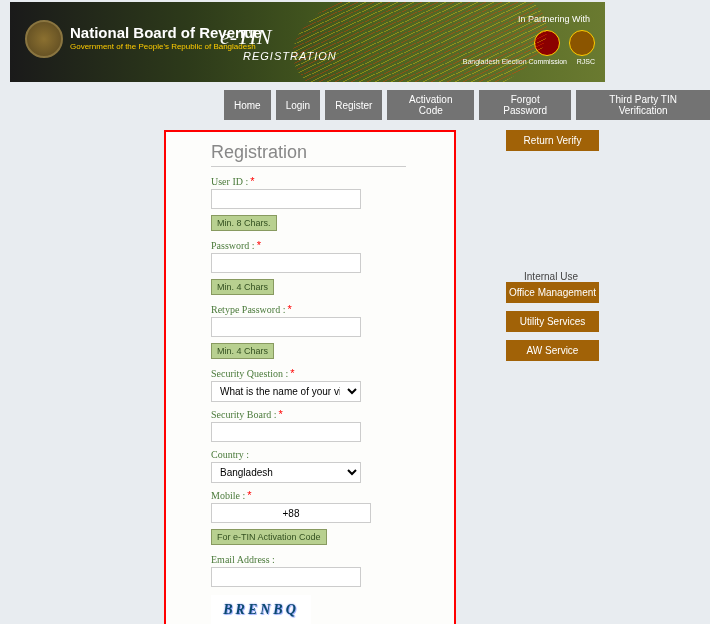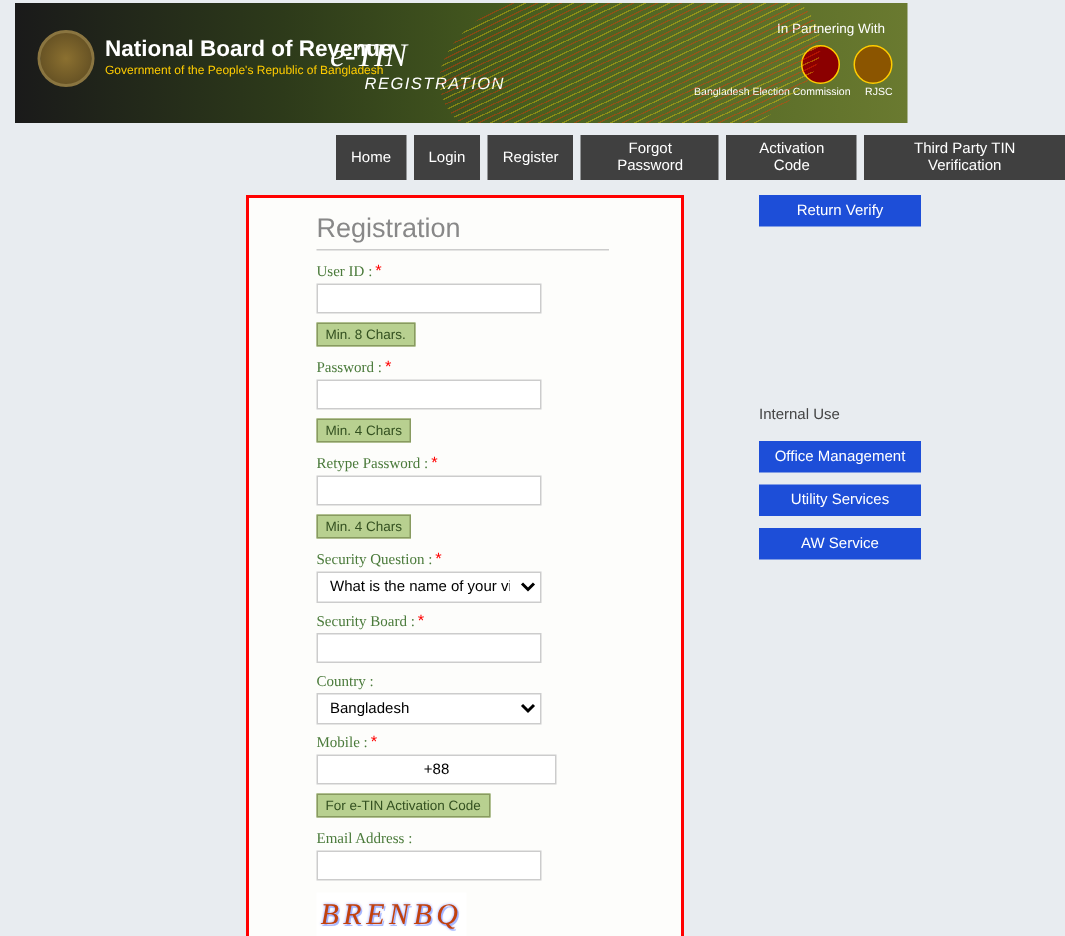--- a/index.html
+++ b/index.html
@@ -125,21 +125,21 @@
       border-radius: 50%;
     }
     .nav {
       margin-top: 8px;
       margin-left: 224px;
       display: flex;
       gap: 5px;
       margin-bottom: 10px;
     }
     .nav-btn {
-      background: #404040;
+      background: #737373;
       color: #fff;
       padding: 4px 10px;
       font-size: 10px;
       border: none;
       cursor: pointer;
       text-align: center;
     }
     .main-area {
       display: flex;
       align-items: flex-start;
@@ -206,49 +206,50 @@
     .captcha {
       width: 100px;
       height: 30px;
       background: #fff;
       border: none;
       margin-top: 8px;
       margin-bottom: 5px;
       display: flex;
       align-items: center;
       justify-content: center;
-      color: #c2410c;
+      color: #0c4a6e;
       font-family: Georgia, serif;
-      font-size: 20px;
-      font-weight: normal;
+      font-size: 14px;
+      font-weight: bold;
       font-style: italic;
       letter-spacing: 3px;
       text-shadow: 0 0 2px #8090ff, 1px 1px 0 #b0c0ff;
     }
     .right-col {
       margin-left: 50px;
       width: 90px;
     }
     .right-btn {
       display: block;
-      background: #1d4ed8;
+      background: #a16207;
       color: #fff;
       border: none;
       font-size: 10px;
       padding: 5px 0;
-      width: 108px;
+      width: 93px;
       margin-bottom: 8px;
       text-align: center;
       cursor: pointer;
     }
     .internal-label {
       color: #444;
       font-size: 10px;
+      text-align: center;
       margin-top: 120px;
-      margin-bottom: 12px;
+      margin-bottom: 0;
     }
   </style>
 </head>
 <body>
 
 <div class="banner">
   <div class="banner-logo"></div>
   <div class="banner-title">National Board of Revenue</div>
   <div class="banner-subtitle">Government of the People's Republic of Bangladesh</div>
   <div class="banner-etin">e-TIN</div>
@@ -257,22 +258,22 @@
   <div class="banner-partner"></div>
   <div class="banner-partner2"></div>
   <div class="banner-partner-text">Bangladesh Election Commission</div>
   <div class="banner-partner-text2">RJSC</div>
 </div>
 
 <div class="nav">
   <button class="nav-btn">Home</button>
   <button class="nav-btn">Login</button>
   <button class="nav-btn">Register</button>
+  <button class="nav-btn">Activation Code</button>
   <button class="nav-btn">Forgot Password</button>
-  <button class="nav-btn">Activation Code</button>
   <button class="nav-btn">Third Party TIN Verification</button>
 </div>
 
 <div class="main-area">
   <div class="form-box">
     <div class="form-title">Registration</div>
 
     <span class="label">User ID :</span><span class="req">*</span>
     <input class="input" type="text" style="">
     <span class="hint">Min. 8 Chars.</span><br>

